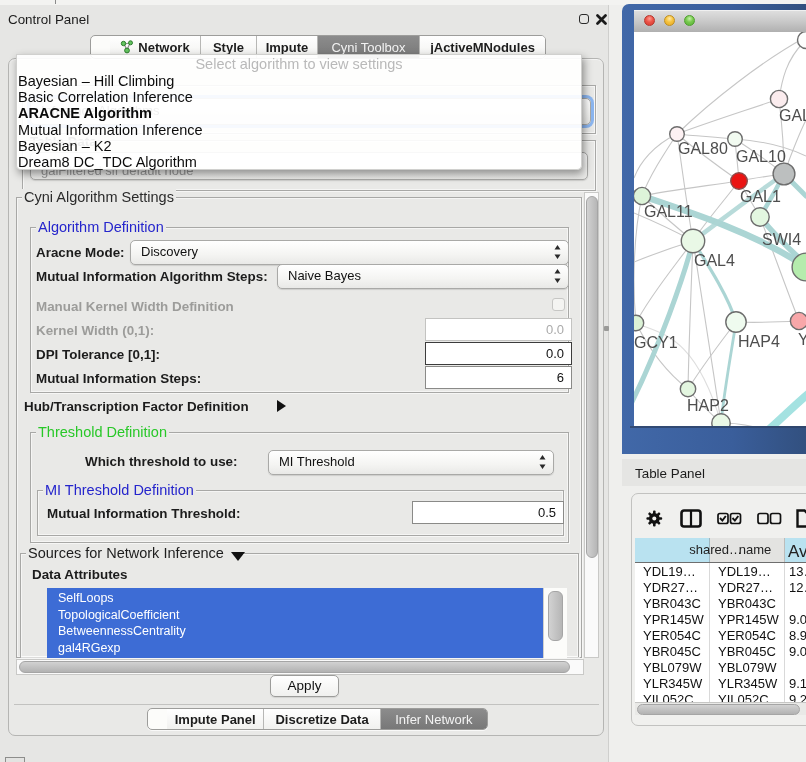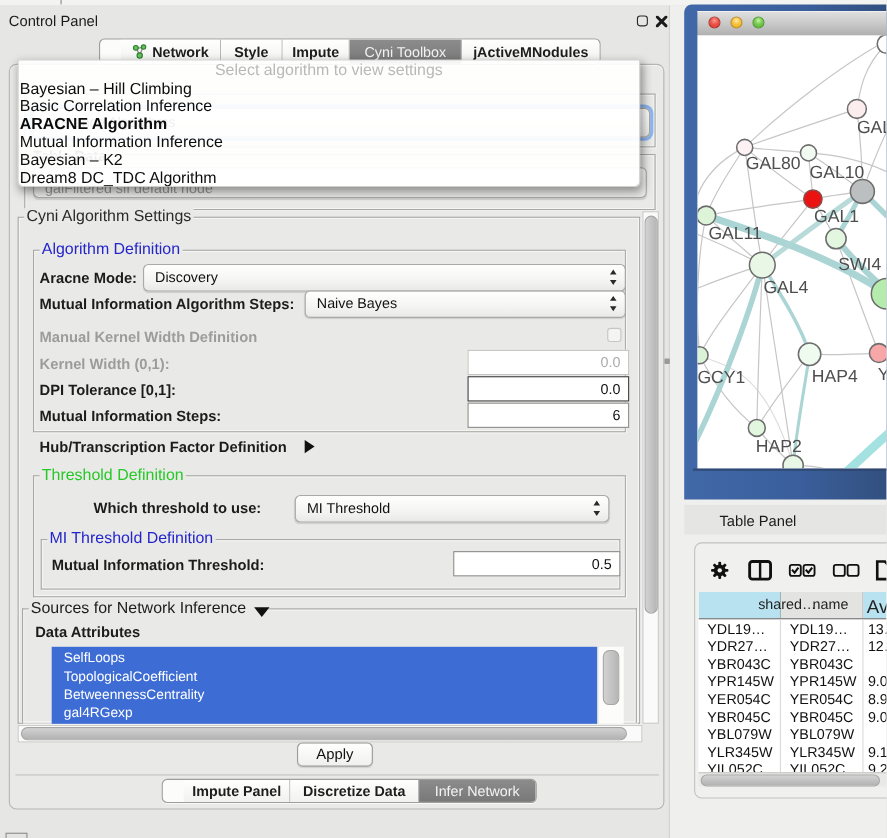--- a/index.html
+++ b/index.html
@@ -92,21 +92,21 @@
 </div>
 <div class="abs lbl bold" style="left:36px;top:299px;color:#9c9c9a;">Manual Kernel Width Definition</div>
 <div class="abs" style="left:552px;top:298px;width:11px;height:11px;border:1.5px solid #c6c6c4;border-radius:3px;background:#f4f4f2;"></div>
 <div class="abs lbl bold" style="left:36px;top:323px;color:#9c9c9a;">Kernel Width (0,1):</div>
 <div class="field" style="left:425px;top:318px;width:138px;height:21px;border:1px solid #c3c3c1;color:#ababab;">0.0</div>
 <div class="abs lbl bold" style="left:36px;top:347px;">DPI Tolerance [0,1]:</div>
 <div class="field" style="left:425px;top:342px;width:138px;height:21px;border:1.5px solid #3c3c3c;">0.0</div>
 <div class="abs lbl bold" style="left:36px;top:371px;">Mutual Information Steps:</div>
 <div class="field" style="left:425px;top:366px;width:138px;height:21px;border:1px solid #8a8a88;">6</div>
 
-<div class="abs lbl bold" style="left:36px;top:399px;">Hub/Transcription Factor Definition</div>
+<div class="abs lbl bold" style="left:24px;top:399px;">Hub/Transcription Factor Definition</div>
 <svg class="abs" style="left:275px;top:399px;" width="12" height="14" viewBox="0 0 12 14">
     <path d="M2 1 L11 7 L2 13 Z" fill="#111"></path>
   </svg>
 
 <div class="abs etched" style="left:30px;top:432px;width:537px;height:109px;">
   <div class="gtitle" style="color:#28c828;">Threshold Definition</div>
 </div>
 <div class="abs lbl bold" style="left:85px;top:454px;">Which threshold to use:</div>
 <div class="combo" style="left:229px;top:450px;width:284px;height:23px;margin-left:39px;">
   <div class="ctext">MI Threshold</div>
@@ -241,21 +241,21 @@
     <text x="104" y="315">HAP4</text>
     <text x="164" y="313">Y</text>
     <text x="53" y="379">HAP2</text>
   </g>
 </svg>
 </div>
 
 <div class="abs" style="left:630px;top:426px;width:176px;height:2px;background:#2e4468;opacity:.8;"></div>
 
 <div class="abs" style="left:622px;top:459px;width:184px;height:27px;background:#e5e5e3;"></div>
-<div class="abs lbl" style="left:635px;top:466px;margin-left:19px;">Table Panel</div>
+<div class="abs lbl" style="left:635px;top:466px;">Table Panel</div>
 
 <div class="abs" style="left:631px;top:493px;width:180px;height:231px;border:1px solid #c2c2c0;border-radius:7px;background:#f0f0ee;"></div>
 
 <svg class="abs" style="left:645px;top:509px;" width="161" height="20" viewBox="0 0 161 20">
   <g fill="#111">
     <circle cx="9.3" cy="9.5" r="5.4"></circle>
     <g>
       <rect x="8" y="1.6" width="2.6" height="4" rx="1"></rect>
       <rect x="8" y="1.6" width="2.6" height="4" rx="1" transform="rotate(45 9.3 9.5)"></rect>
       <rect x="8" y="1.6" width="2.6" height="4" rx="1" transform="rotate(90 9.3 9.5)"></rect>

